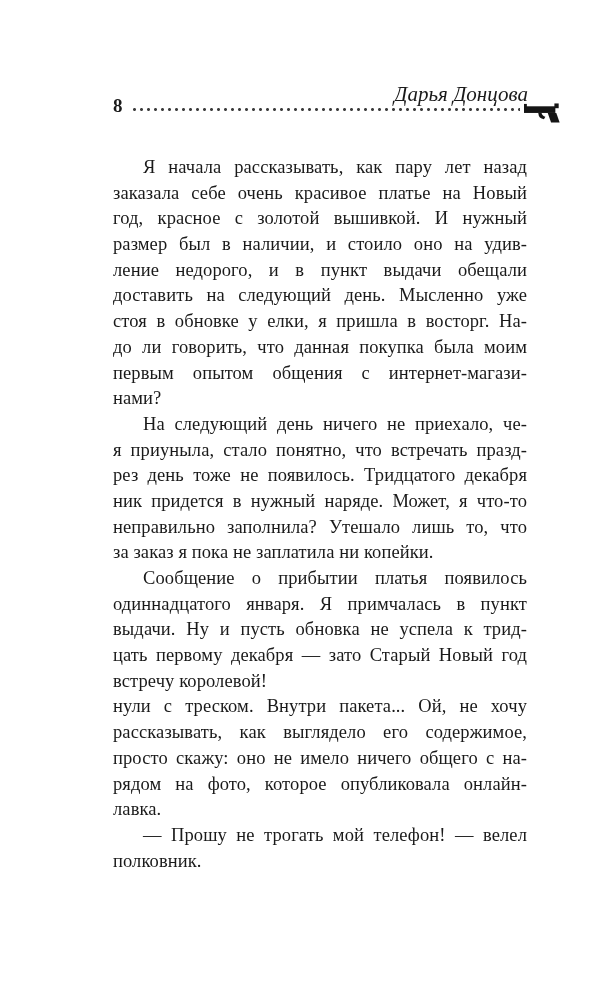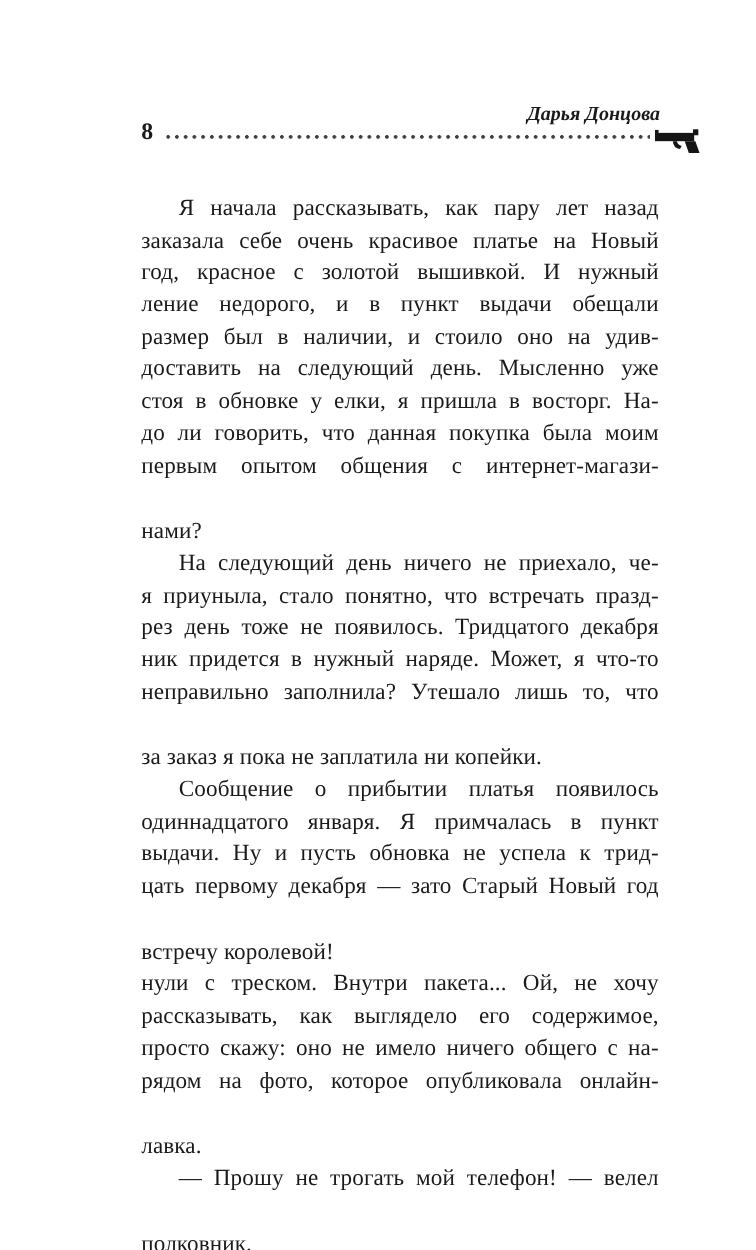--- a/index.html
+++ b/index.html
@@ -31,22 +31,22 @@
     bottom: 5px;
     font-size: 19px;
     font-weight: bold;
     line-height: 1;
   }
   .author {
     position: absolute;
     right: 28px;
     top: -2px;
     font-style: italic;
-    font-weight: bold;
-    font-size: 16px;
+    font-weight: normal;
+    font-size: 21px;
     line-height: 1.2;
     white-space: nowrap;
   }
   .dotted-rule {
     position: absolute;
     left: 20px;
     right: 36px;
     bottom: 9px;
     height: 3px;
     background-image: radial-gradient(circle at 1.5px 1.5px, #3c3c3c 1.2px, transparent 1.7px);
@@ -73,21 +73,21 @@
   .para { margin: 0; }
   .line {
     line-height: 25.7px;
     height: 25.7px;
     overflow: hidden;
     text-align: justify;
     text-align-last: justify;
     white-space: normal;
   }
   .line.first { text-indent: 30px; }
-  .line.last  { text-align-last: left; margin-top: 27px; }
+  .line.last  { text-align-last: left; }
 </style>
 </head>
 <body>
 
 <div class="page">
 
   <header class="page-header">
     <span class="page-number">8</span>
 
     <span class="author">Дарья Донцова</span>
@@ -103,22 +103,22 @@
         <path d="M15,13 q0.5,6 6,6.5 l1.5,-2.5 q-3.5,-1 -4,-4 z" fill="#151515"></path>
       </svg>
     </span>
   </header>
 
   <main class="body-text">
       <div class="para">
         <div class="line first">Я начала рассказывать, как пару лет назад</div>
         <div class="line">заказала себе очень красивое платье на Новый</div>
         <div class="line">год, красное с золотой вышивкой. И нужный</div>
+        <div class="line">размер был в наличии, и стоило оно на удив-</div>
         <div class="line">ление недорого, и в пункт выдачи обещали</div>
-        <div class="line">размер был в наличии, и стоило оно на удив-</div>
         <div class="line">доставить на следующий день. Мысленно уже</div>
         <div class="line">стоя в обновке у елки, я пришла в восторг. На-</div>
         <div class="line">до ли говорить, что данная покупка была моим</div>
         <div class="line">первым опытом общения с интернет-магази-</div>
         <div class="line last">нами?</div>
       </div>
       <div class="para">
         <div class="line first">На следующий день ничего не приехало, че-</div>
         <div class="line">я приуныла, стало понятно, что встречать празд-</div>
         <div class="line">рез день тоже не появилось. Тридцатого декабря</div>

